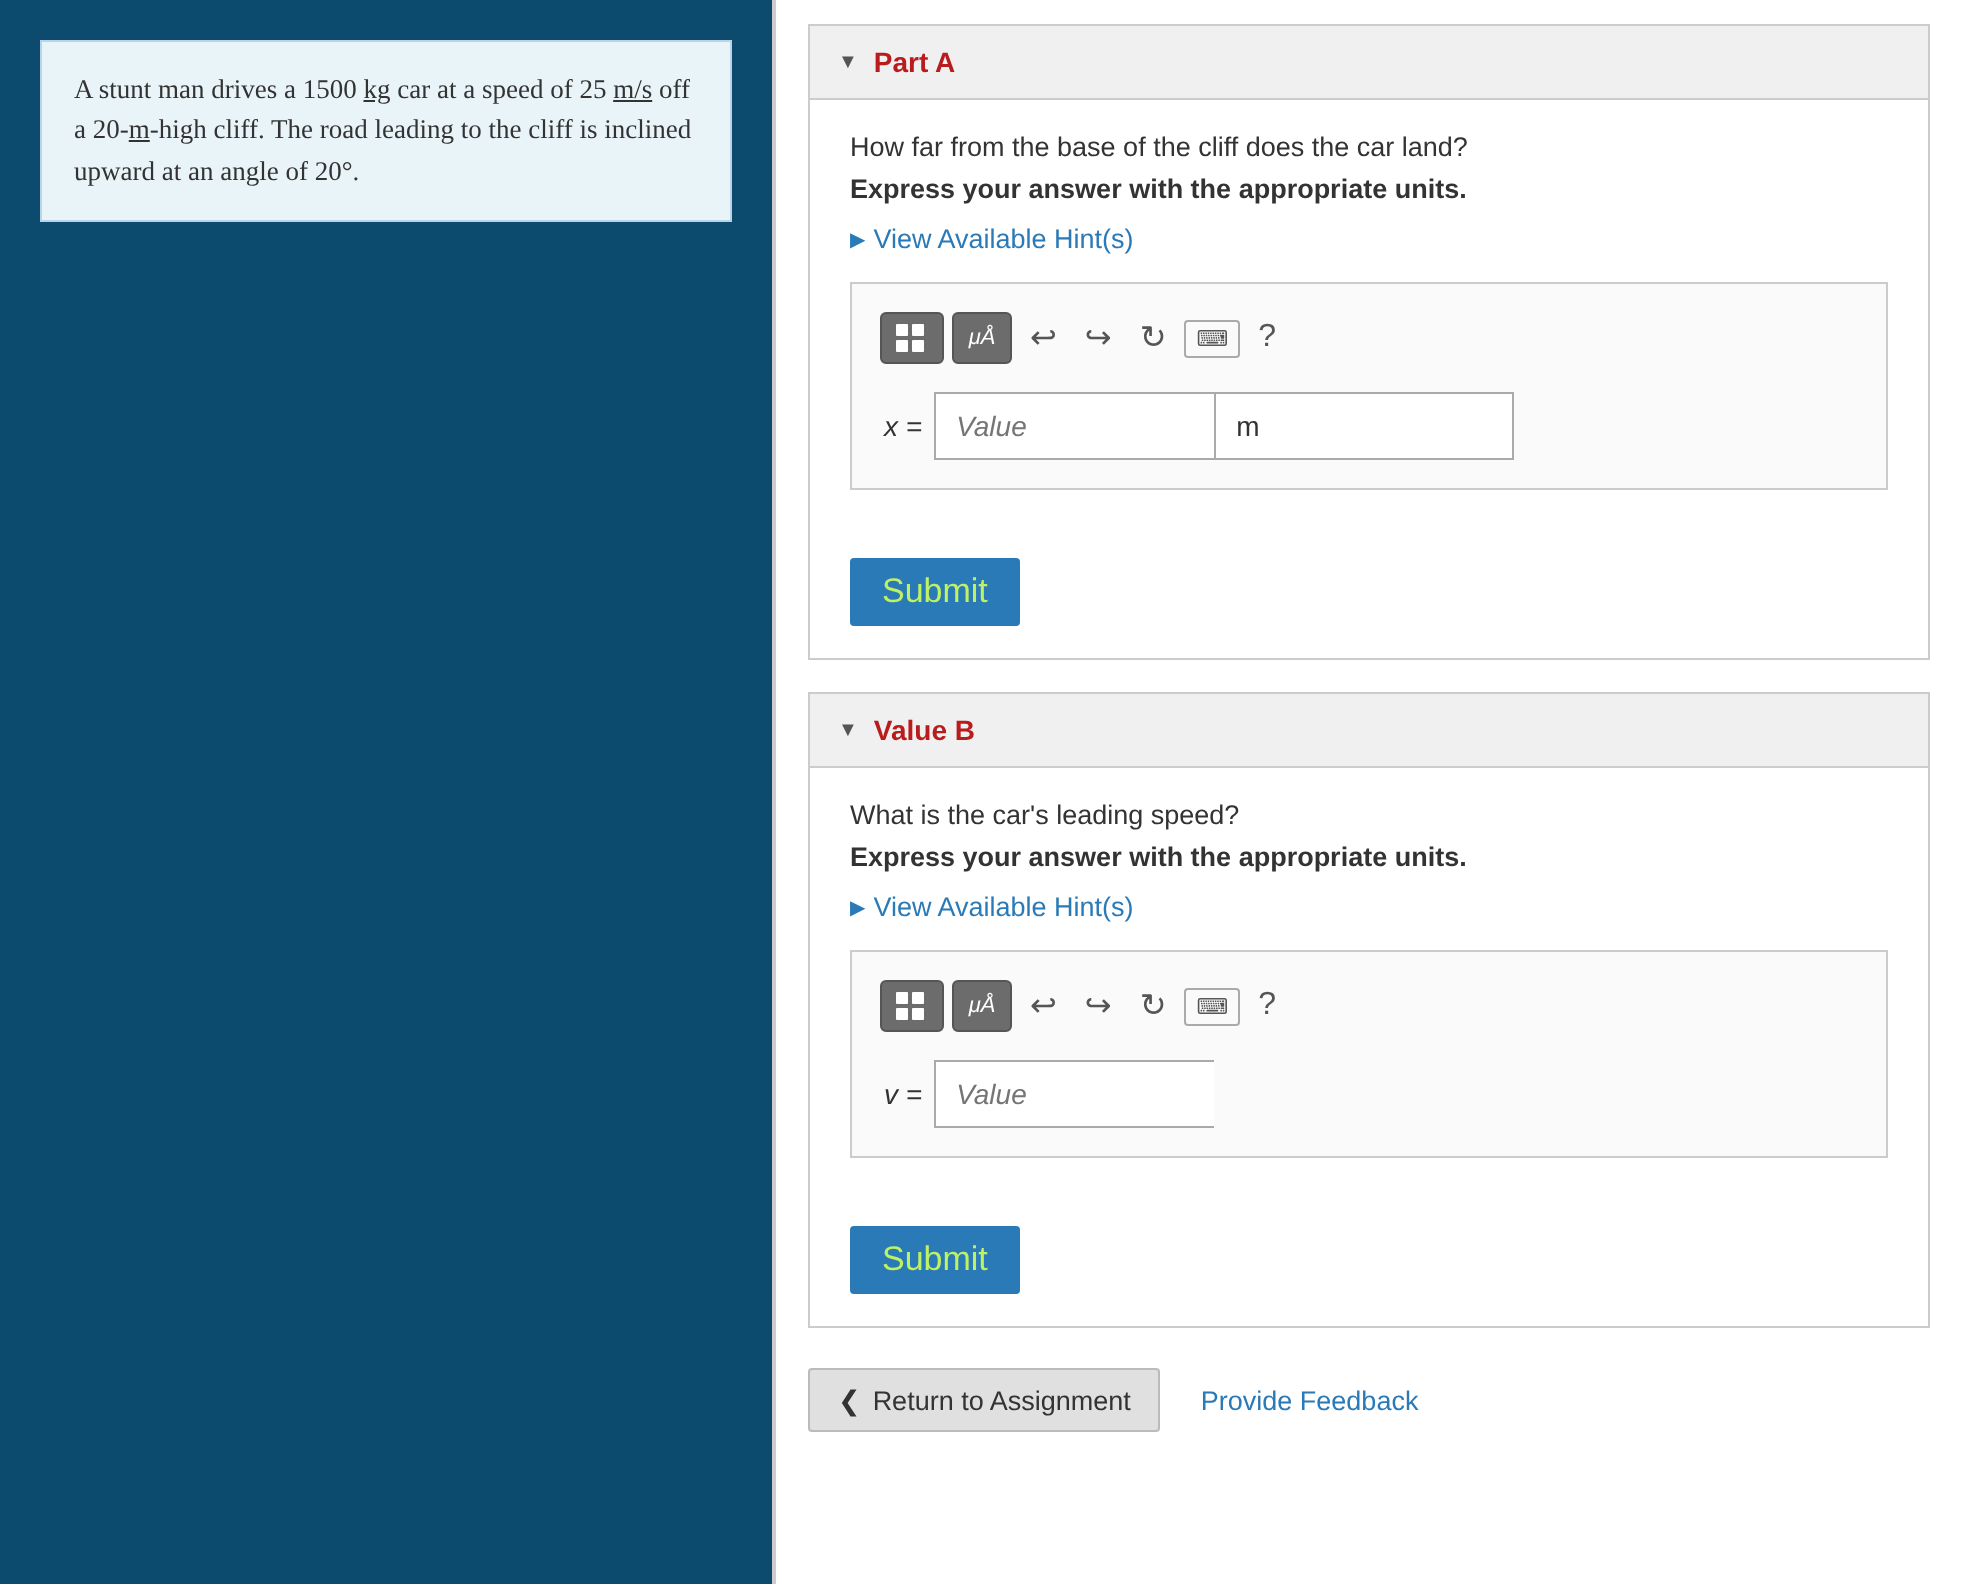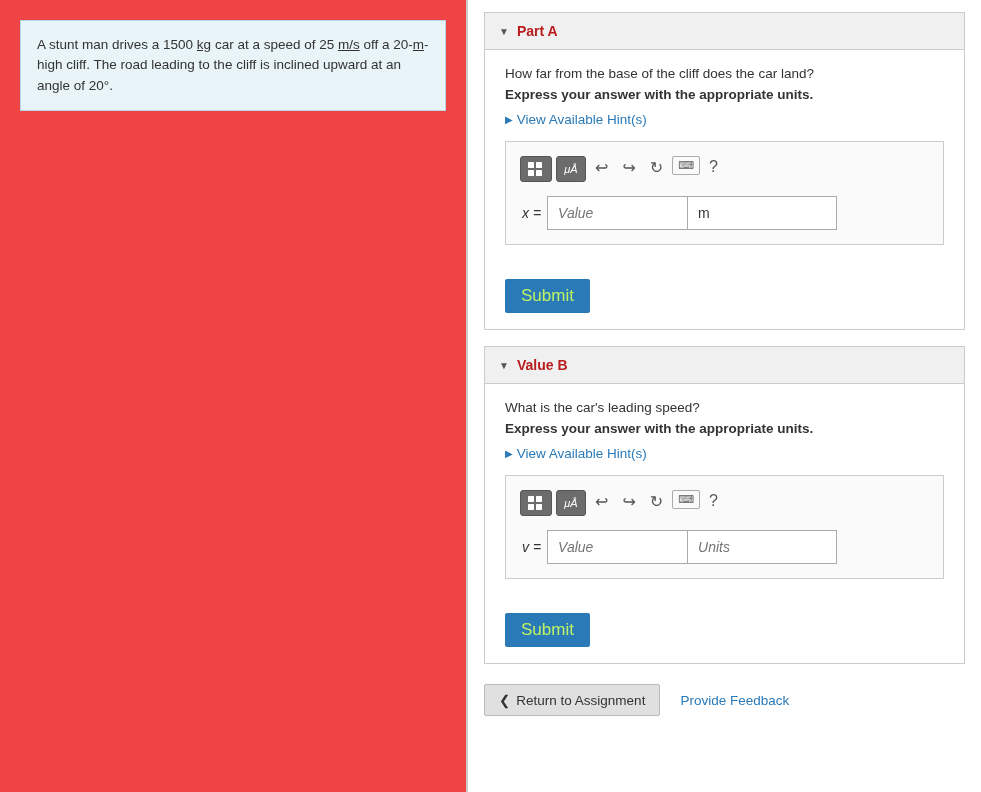--- a/index.html
+++ b/index.html
@@ -12,24 +12,25 @@
       min-height: 792px;
     }
 
     .layout {
       display: flex;
       width: 981px;
       min-height: 792px;
     }
 
     .left-panel {
-      width: 468px;
+      width: 388px;
       padding: 20px;
       border-right: 2px solid #ccc;
-      background: #ef4444;
+      background: #0c4a6e;
+      font-family: Liberation Serif, serif;
     }
 
     .problem-box {
       background: #e8f4f8;
       border: 1px solid #b8d4e8;
       padding: 14px 16px;
       font-size: 13.5px;
       line-height: 1.5;
       color: #333;
       max-width: 430px;
@@ -105,21 +106,21 @@
 
     .answer-box {
       border: 1px solid #ccc;
       background: #fafafa;
       padding: 10px 8px 14px 8px;
       margin-bottom: 14px;
     }
 
     .toolbar {
       display: flex;
-      align-items: flex-start;
+      align-items: center;
       gap: 4px;
       margin-bottom: 10px;
       padding: 4px 6px;
     }
 
     .toolbar-btn {
       background: #6c6c6c;
       border: 1px solid #555;
       border-radius: 3px;
       color: #fff;
@@ -355,21 +356,20 @@
             <button class="toolbar-icon-btn" title="Undo">↩</button>
             <button class="toolbar-icon-btn" title="Redo">↪</button>
             <button class="toolbar-icon-btn" title="Reset">↻</button>
             <button class="toolbar-keyboard-btn" title="Keyboard">⌨</button>
             <button class="toolbar-help" title="Help">?</button>
           </div>
 
           <div class="input-row">
             <span class="var-label">v =</span>
             <input class="value-input" type="text" placeholder="Value" style="">
-            <input class="units-input italic-placeholder" type="text" placeholder="Units" style="">
           </div>
         </div>
 
         <button class="submit-btn">Submit</button>
       </div>
     </div>
 
     <div class="bottom-bar">
       <button class="return-btn">
         <span>❮</span>

